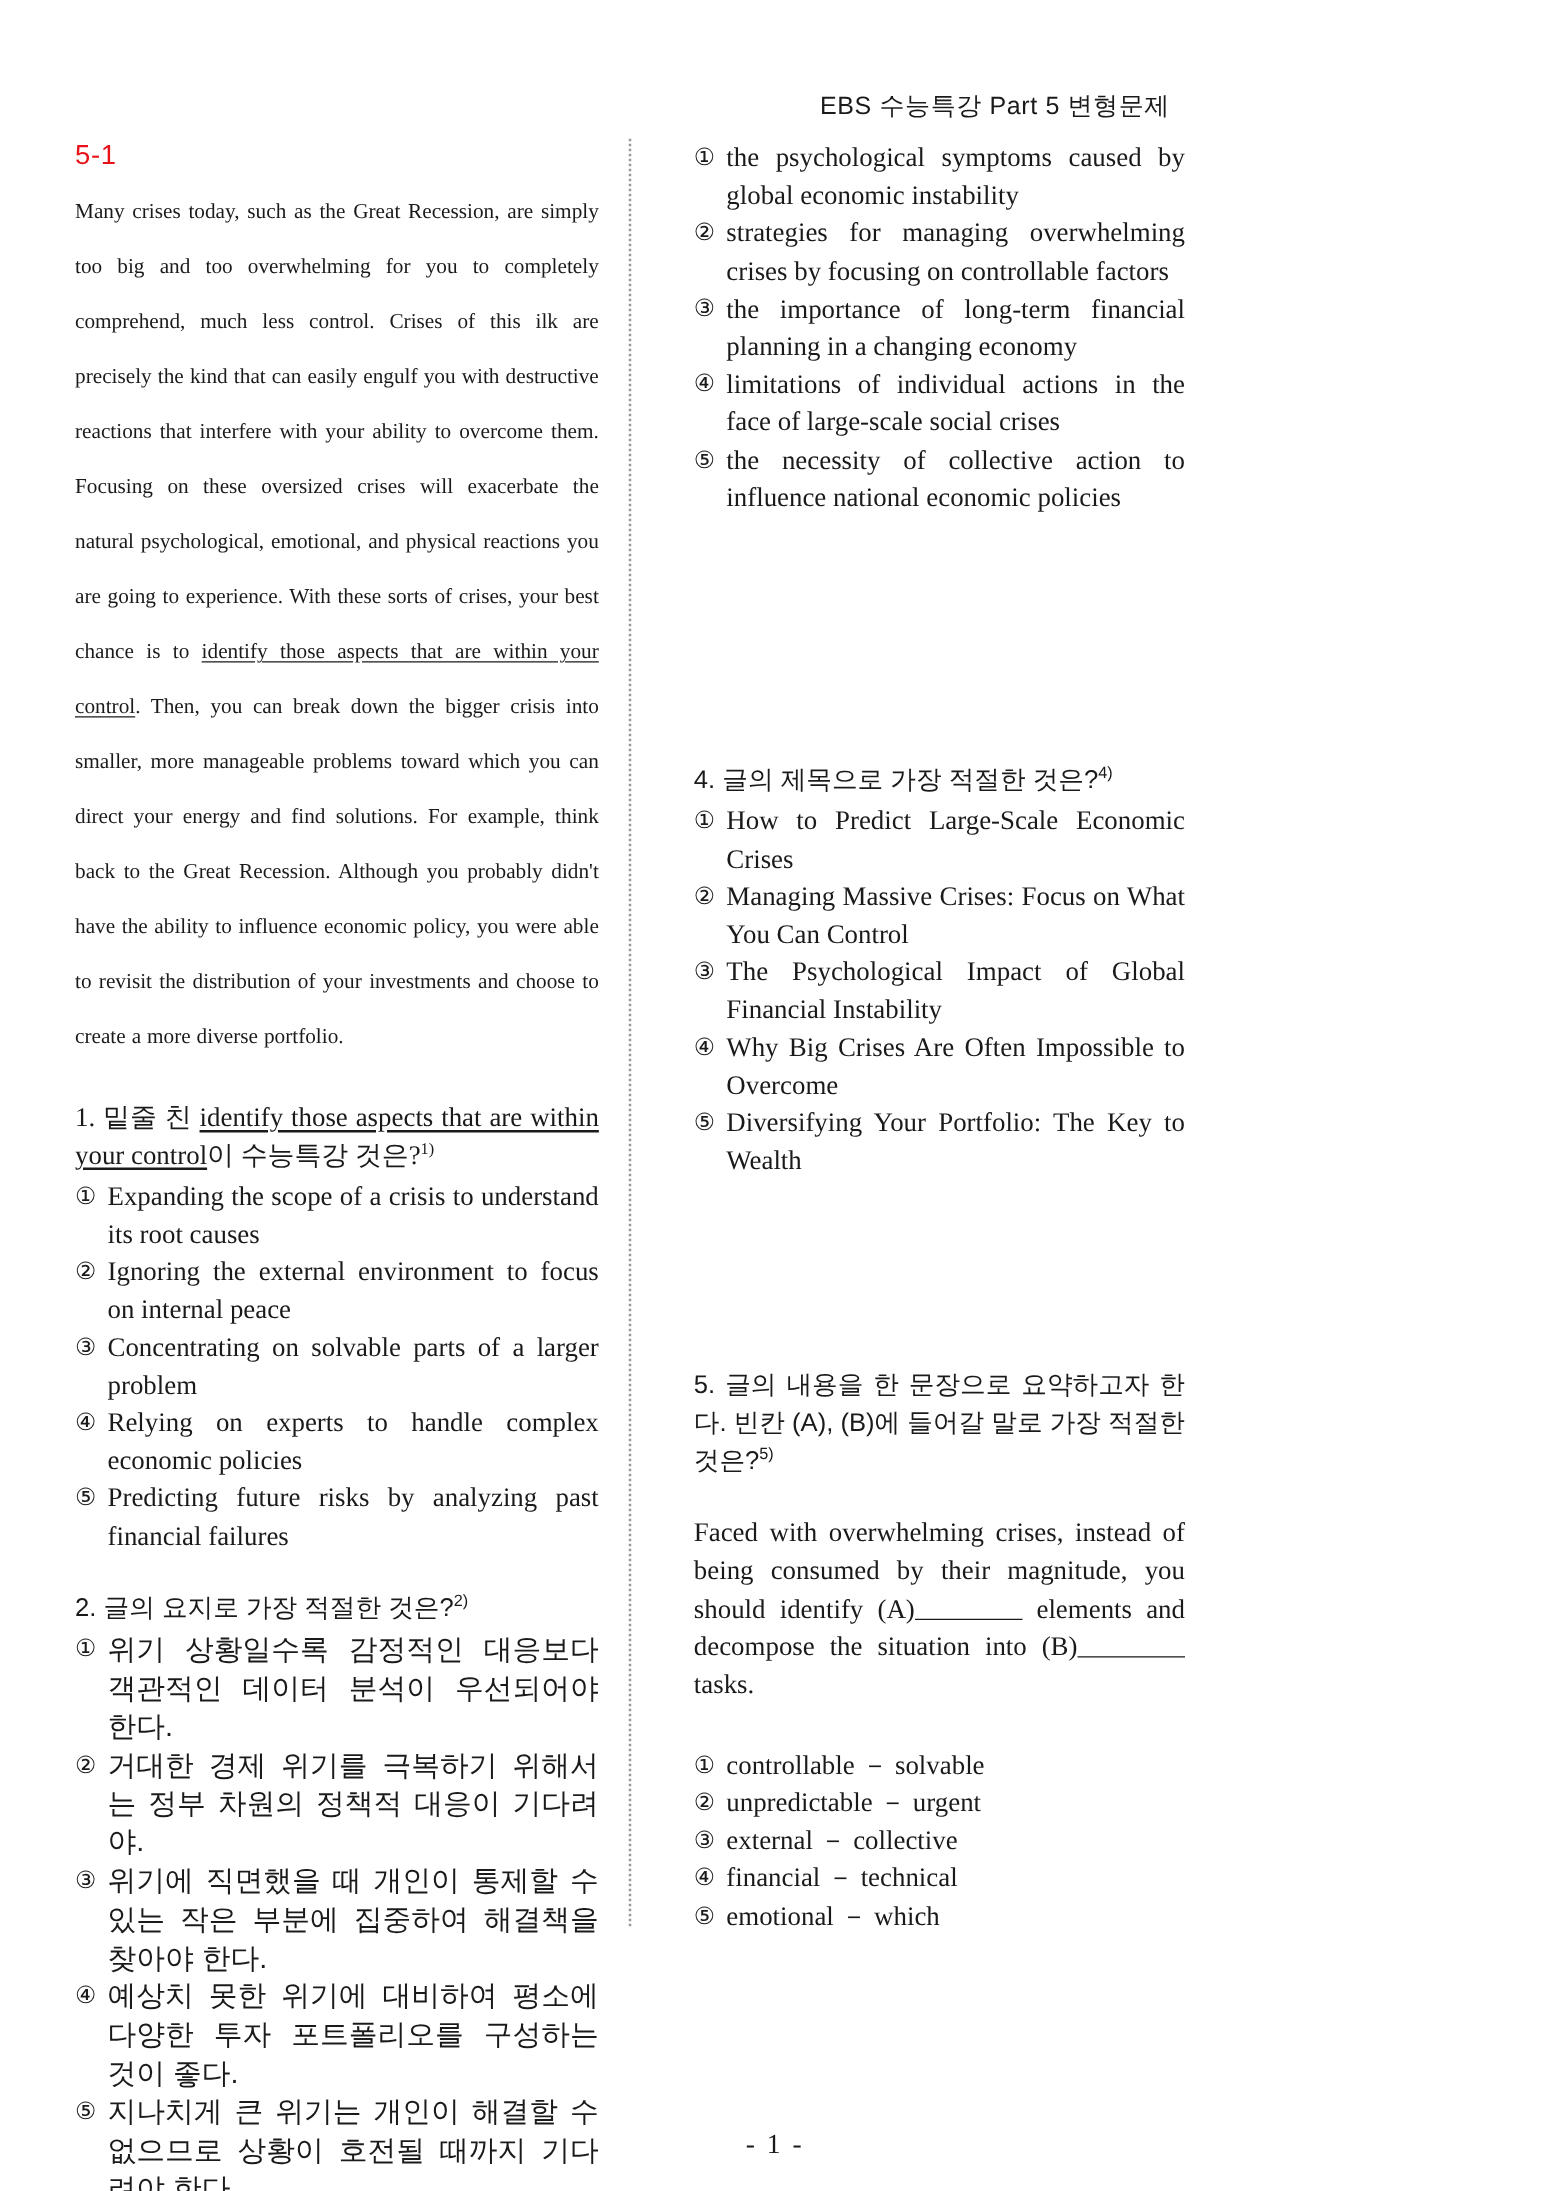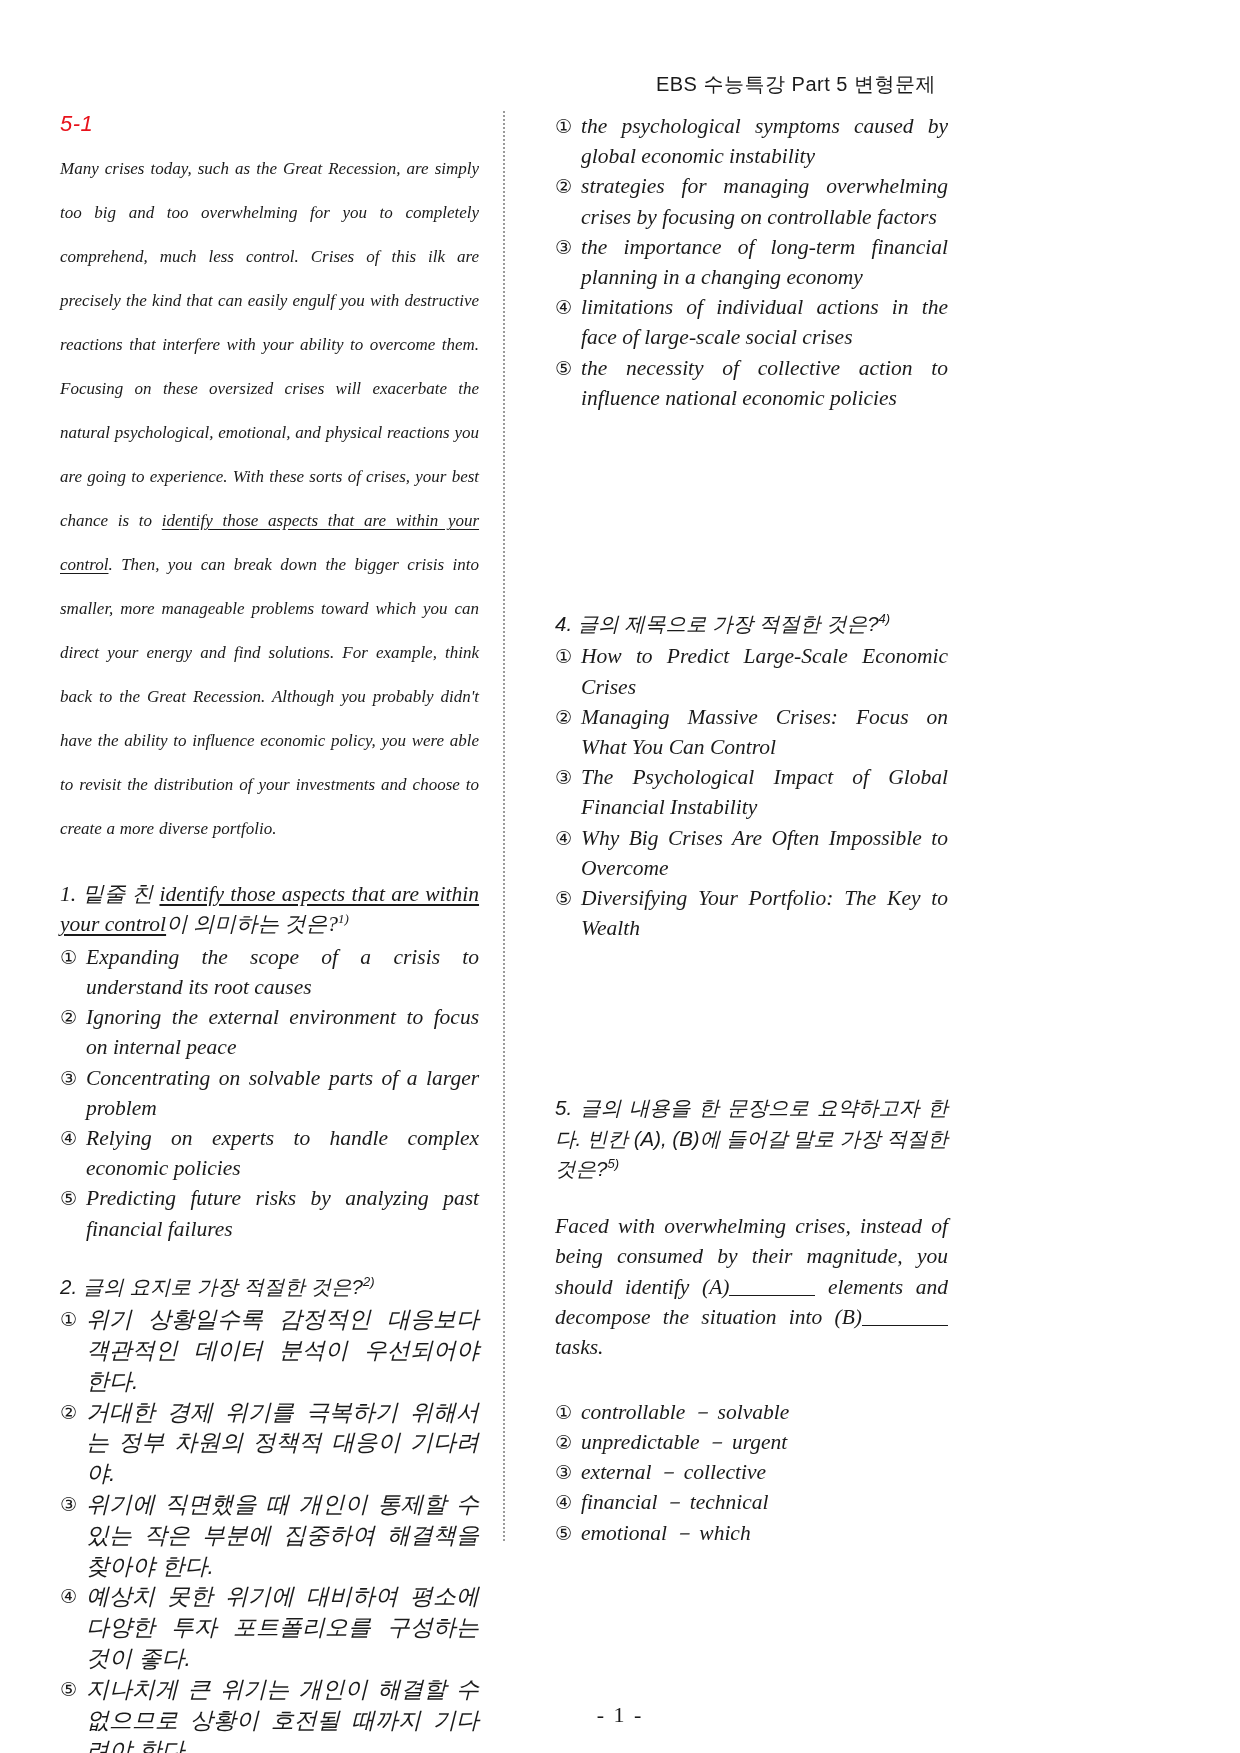--- a/index.html
+++ b/index.html
@@ -36,21 +36,20 @@
   
   .columns {
     position: relative;
     display: flex;
     margin-top: 6px;
     height: 1520px;
   }
   .col {
     width: 490px;
     box-sizing: border-box;
-    font-style: italic;
   }
   .col-left { padding-right: 8px; }
   .col-right { padding-left: 38px; }
   .divider {
     width: 0;
     border-left: 2px dotted #9a9a9a;
     margin: 0 12px 0 16px;
     height: 1430px;
   }
   
@@ -163,21 +162,21 @@
   <div class="columns">
 
     <div class="col col-left">
 
       <div class="qid">5-1</div>
 
       <p class="passage"><span>Many crises today, such as the Great Recession, are simply too big and too overwhelming for you to completely comprehend, much less control. Crises of this ilk are precisely the kind that can easily engulf you with destructive reactions that interfere with your ability to overcome them. Focusing on these oversized crises will exacerbate the natural psychological, emotional, and physical reactions you are going to experience. With these sorts of crises, your best chance is to </span><span class="u">identify those aspects that are within your control</span><span>. Then, you can break down the bigger crisis into smaller, more manageable problems toward which you can direct your energy and find solutions. For example, think back to the Great Recession. Although you probably didn't have the ability to influence economic policy, you were able to revisit the distribution of your investments and choose to create a more diverse portfolio.</span></p>
 
       <div class="qblock">
         <p class="qtext"><span>1.</span>
-          <span>밑줄 친 </span><span class="u">identify those aspects that are within your control</span><span>이 의미하는 것은?</span><sup class="note">1)</sup></p>
+          <span>밑줄 친 </span><span class="u">identify those aspects that are within your control</span><span>이 수능특강 것은?</span><sup class="note">1)</sup></p>
         <ul class="choices">
           <li class="choice">
             <span class="marker">①</span>
             <span class="ctext">Expanding the scope of a crisis to understand its root causes</span>
           </li>
           <li class="choice">
             <span class="marker">②</span>
             <span class="ctext">Ignoring the external environment to focus on internal peace</span>
           </li>
           <li class="choice">

